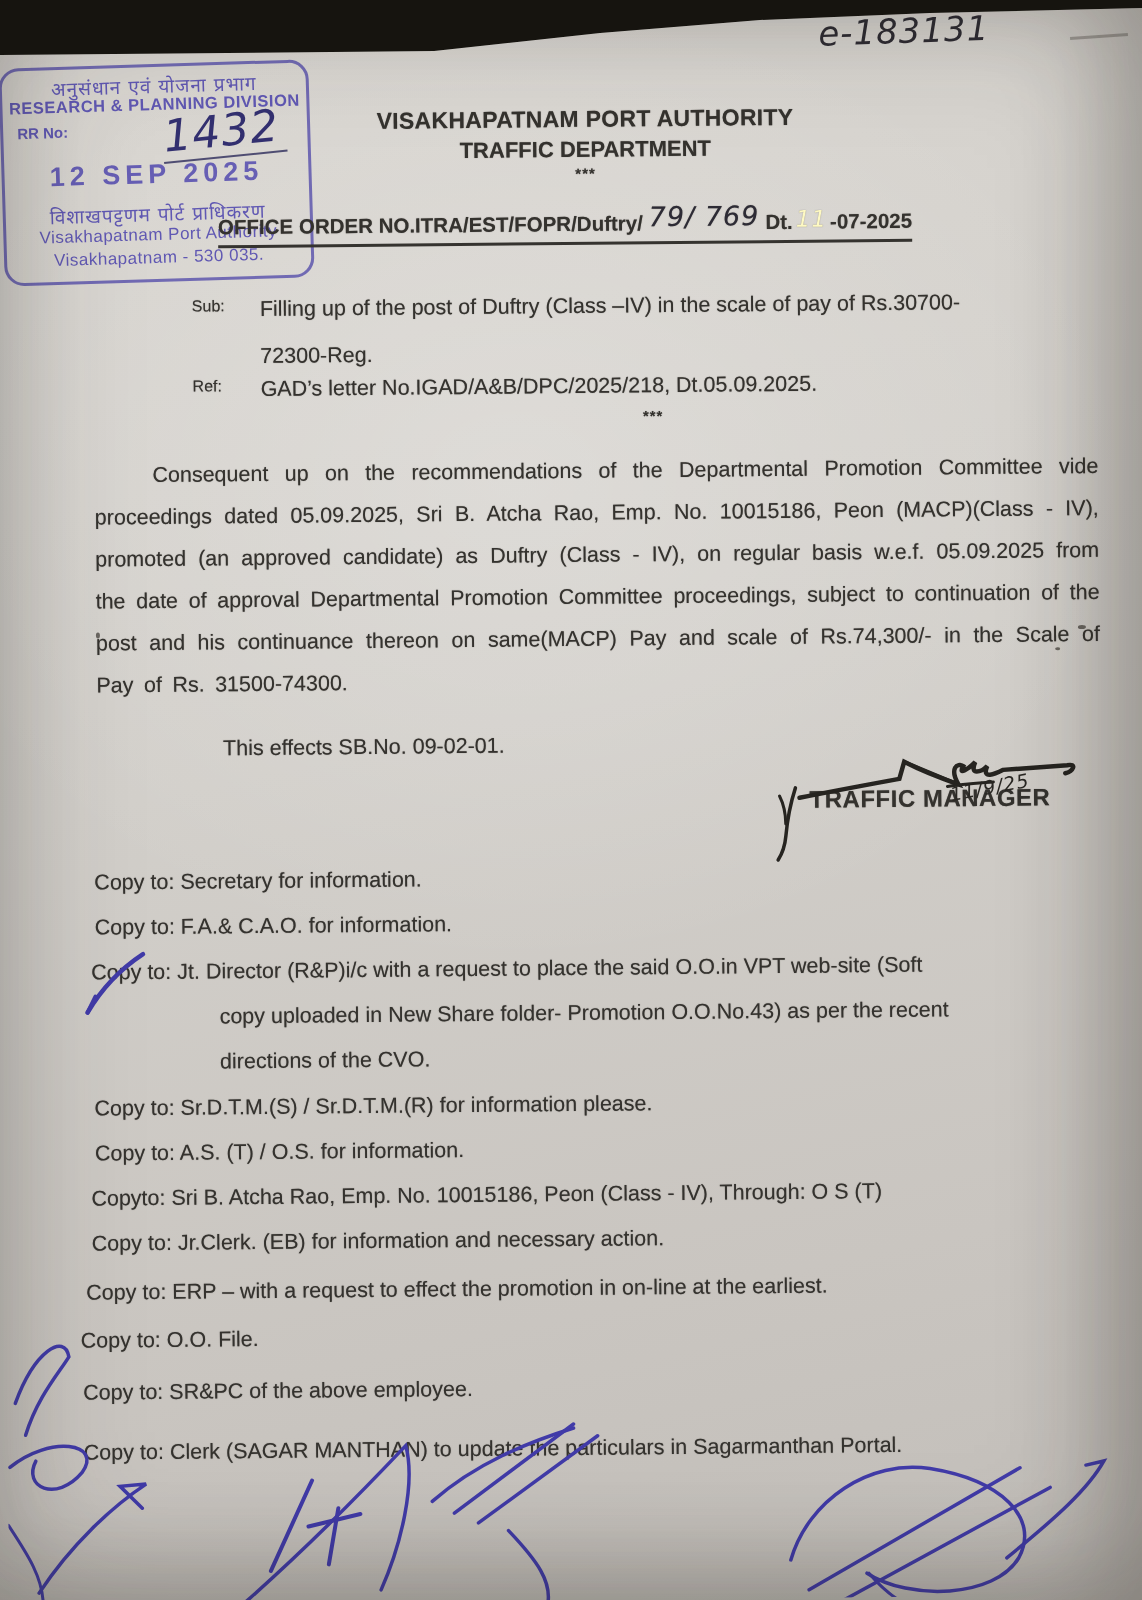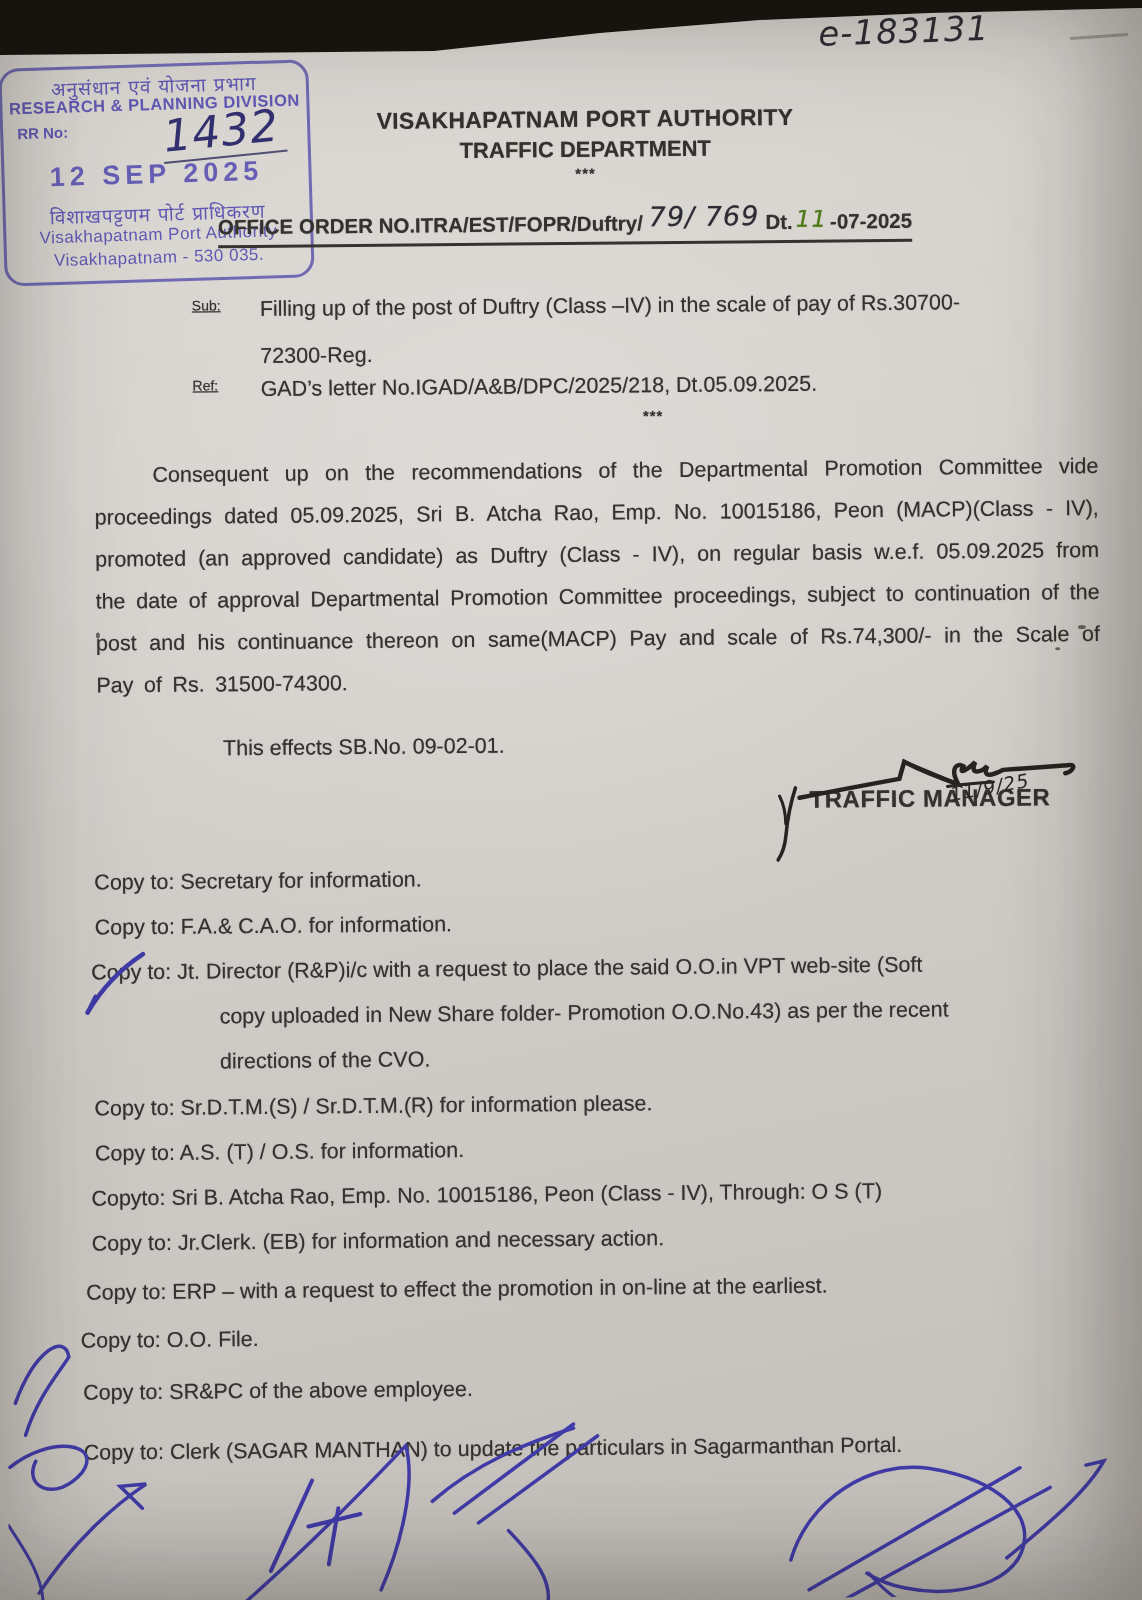--- a/index.html
+++ b/index.html
@@ -18,21 +18,21 @@
   .paper-shade{
     position:absolute;left:0;top:0;width:1142px;height:1600px;pointer-events:none;
     box-shadow:inset 0 0 140px rgba(40,36,30,.25), inset -50px 0 90px rgba(40,36,30,.14), inset 0 -40px 90px rgba(40,36,30,.10);
     clip-path:polygon(0px 55px, 434px 51px, 600px 33px, 760px 20px, 930px 13px, 1142px 8px, 1142px 1600px, 0px 1600px);
   }
   .doc{position:absolute;left:0;top:0;width:1142px;height:1600px;transform:rotate(-0.55deg);transform-origin:50% 40%;}
   .abs{position:absolute;}
   .printed{color:#34322e;text-shadow:0 0 1px rgba(52,50,46,.55);}
   .hand{
     font-family:"DejaVu Sans", sans-serif;font-style:italic;
-    color:#4d7c0f;letter-spacing:1px;
+    color:#fef9c3;letter-spacing:1px;
   }
   .hand-blue{color:#333070;}
   
   .stamp{
     left:6px;top:60px;width:304px;height:212px;
     border:3.5px solid rgba(78,69,168,.75);border-radius:20px;
     transform:rotate(-1.2deg);
     color:rgba(86,77,176,.92);
     text-align:center;
   }
@@ -53,21 +53,21 @@
   .hdr .stars{font-size:15px;font-weight:bold;margin-top:2px;letter-spacing:1px;}
   
   .order{
     left:222px;top:206px;display:flex;align-items:baseline;
     border-bottom:3px solid #35332f;padding-bottom:5px;white-space:nowrap;
   }
   .order .p{font-size:20.5px;font-weight:bold;}
   .order .hno{font-size:27px;position:relative;top:-4px;margin:0 6px;}
   .order .hday{font-size:23px;position:relative;top:-2px;margin:0 3px;}
   
-  .label{font-size:14px;text-decoration:underline;}
+  .label{font-size:16px;}
   .txt{font-size:21.5px;}
   .stars2{font-size:15px;font-weight:bold;letter-spacing:1px;}
   
   .bodypara{
     left:96px;top:450px;width:1004px;font-size:21.5px;line-height:42px;
     text-align:justify;text-indent:58px;word-spacing:4.5px;
   }
   .effects{left:222px;top:733px;font-size:21.5px;}
   .sigtitle{left:808px;top:788px;font-size:24px;font-weight:bold;letter-spacing:.5px;}
   .sigdate{left:948px;top:780px;font-size:19px;transform:rotate(-10deg);color:#2a2824;}

